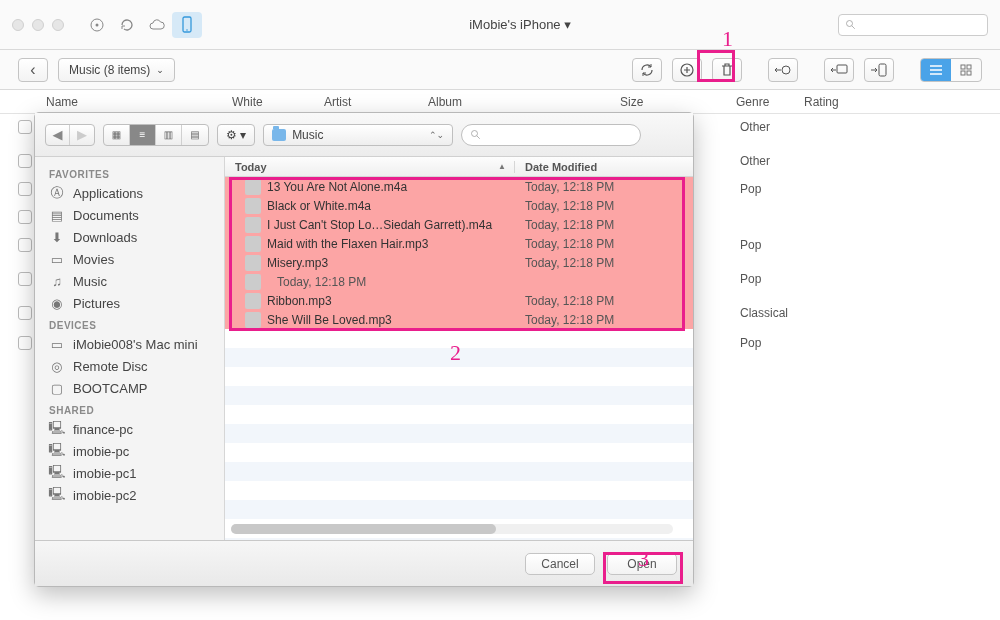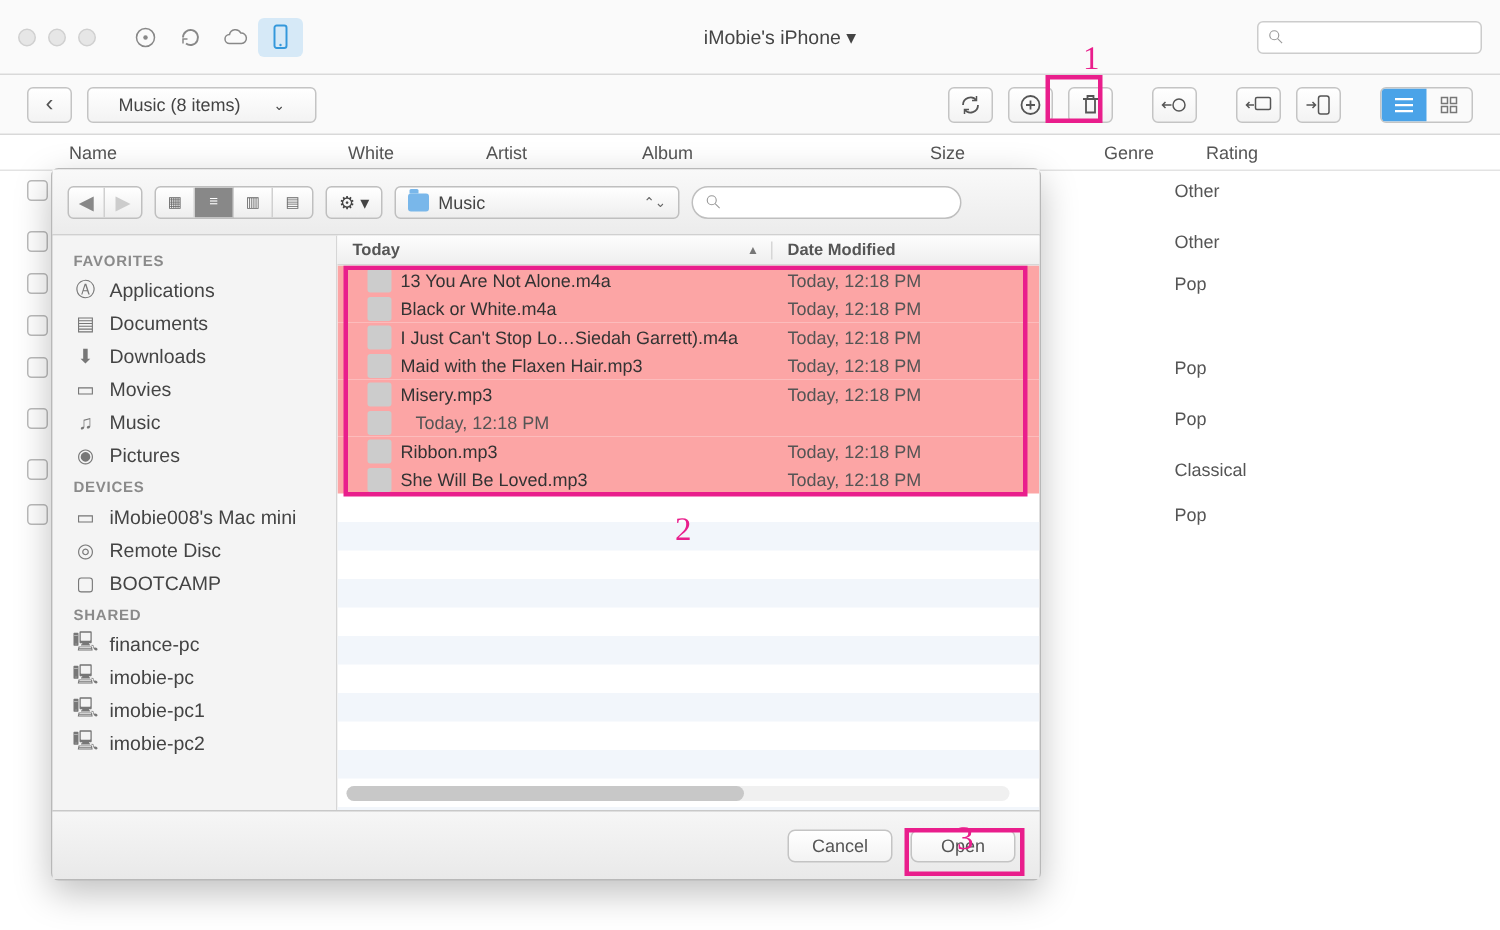--- a/index.html
+++ b/index.html
@@ -13,41 +13,41 @@
 .tabicon { width: 30px; height: 26px; display: flex; align-items: center; justify-content: center; border-radius: 4px; color: #888; }
 .tabicon.active { background: #d6e9f7; color: #3498db; }
 .device-title { flex: 1; text-align: center; color: #444; font-size: 13px; }
 .search-pill { width: 150px; height: 22px; border: 1px solid #ccc; border-radius: 4px; background: #fff; display: flex; align-items: center; padding: 0 6px; }
 .search-pill svg { width: 12px; height: 12px; }
 
 
 .toolbar { height: 40px; display: flex; align-items: center; padding: 0 18px; border-bottom: 1px solid #d9d9d9; background: #fafafa; gap: 10px; }
 .btn { height: 24px; border: 1px solid #c4c4c4; border-radius: 4px; background: linear-gradient(#fff,#f3f3f3); display: flex; align-items: center; justify-content: center; padding: 0 20px; color: #555; font-size: 12px; }
 .btn.icon { width: 30px; padding: 0; }
-.pill-select { height: 24px; border: 1px solid #c4c4c4; border-radius: 4px; background: linear-gradient(#fff,#f3f3f3); display: flex; align-items: center; padding: 0 20px; gap: 22px; font-size: 12px; color: #444;}
+.pill-select { height: 24px; border: 1px solid #c4c4c4; border-radius: 4px; background: linear-gradient(#fff,#f3f3f3); display: flex; align-items: center; padding: 0 10px; gap: 6px; font-size: 12px; color: #444;}
 .spacer { flex: 1; }
 .viewseg { display: flex; border: 1px solid #c4c4c4; border-radius: 4px; overflow: hidden; height: 24px; }
 .viewseg .seg { width: 30px; display: flex; align-items: center; justify-content: center; }
 .viewseg .seg.active { background: #4aa3e8; color: #fff; }
 
 
 .colhdr { height: 24px; display: flex; align-items: center; border-bottom: 1px solid #e3e3e3; padding-left: 18px; font-size: 12px; color: #555; }
 .cb { width: 28px; }
 .c-name { width: 186px; }
 .c-time { width: 92px; }
 .c-artist { width: 104px; }
 .c-album { width: 192px; }
 .c-size { width: 116px; }
 .c-genre { width: 68px; }
 .c-rating { flex: 1; }
 
 
 .bgrows { position: absolute; top: 114px; left: 0; right: 0; }
 .bgcheck { position: absolute; left: 18px; width: 14px; height: 14px; border: 1px solid #bbb; border-radius: 3px; background: #fff; }
-.bggenre { position: absolute; left: 740px; font-size: 12px; color: #555; margin-left: 43px; }
+.bggenre { position: absolute; left: 740px; font-size: 12px; color: #555; }
 
 
 .dialog { position: absolute; left: 34px; top: 112px; width: 660px; height: 475px; background: #f5f5f5; border: 1px solid #b8b8b8; border-radius: 5px; box-shadow: 0 8px 24px rgba(0,0,0,0.25); display: flex; flex-direction: column; }
 .dlg-top { height: 44px; border-bottom: 1px solid #d0d0d0; display: flex; align-items: center; padding: 0 10px; gap: 8px; background: linear-gradient(#f9f9f9,#ececec); }
 .navbtns { display: flex; border: 1px solid #bfbfbf; border-radius: 4px; overflow: hidden; height: 22px; background: linear-gradient(#fff,#eee);}
 .navbtns div { width: 24px; display: flex; align-items: center; justify-content: center; color: #888; border-right: 1px solid #d0d0d0;}
 .navbtns div:last-child { border-right: none; }
 .viewbtns { display: flex; border: 1px solid #bfbfbf; border-radius: 4px; overflow: hidden; height: 22px; background: linear-gradient(#fff,#eee);}
 .viewbtns .v { width: 26px; display: flex; align-items: center; justify-content: center; color: #666; border-right: 1px solid #d0d0d0; font-size: 10px;}
 .viewbtns .v:last-child { border-right: none; }

